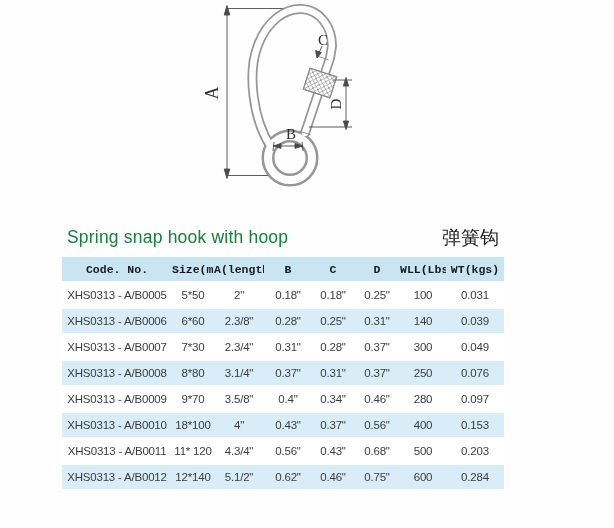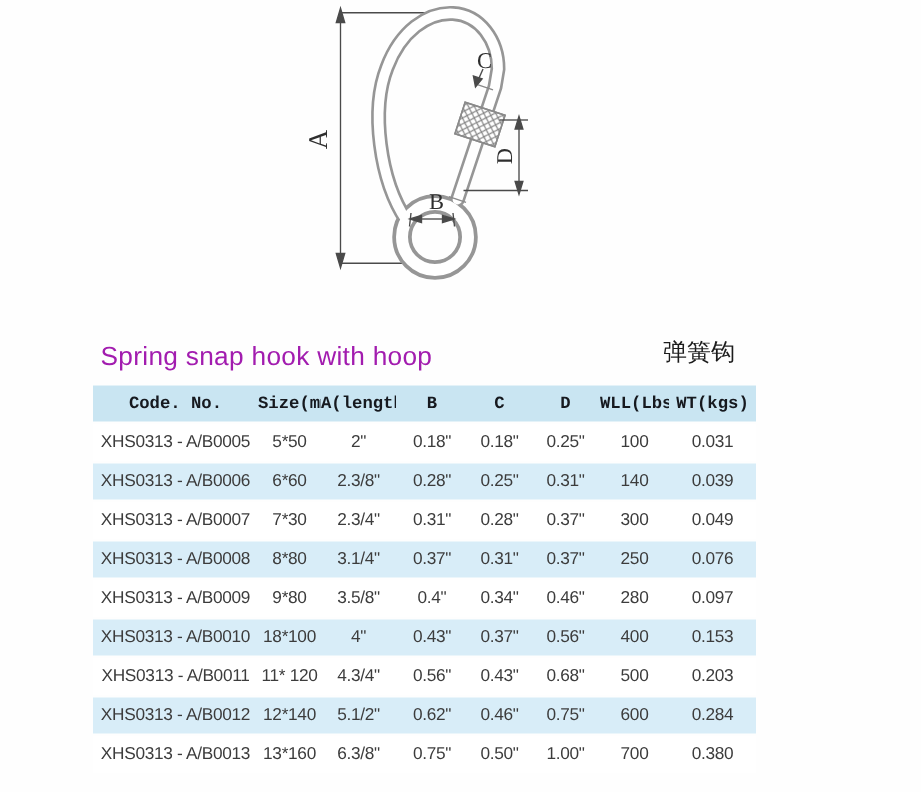--- a/index.html
+++ b/index.html
@@ -11,26 +11,26 @@
     overflow:hidden;
   }
   .stage{position:absolute;left:0;top:0;width:614px;height:528px;background:#fefefe;}
 
   
   .diagram{position:absolute;left:0;top:0;width:614px;height:220px;}
 
   
   .title-en{
     position:absolute;left:67px;top:227px;
-    font-size:17.5px;color:#a21caf;letter-spacing:.2px;
+    font-size:17.5px;color:#15803d;letter-spacing:.2px;
     font-family:"Liberation Sans", sans-serif;
   }
   .title-zh{
     position:absolute;left:442px;top:225px;
-    font-size:16px;color:#1c1c1c;
+    font-size:19px;color:#1c1c1c;
     font-family:"DejaVu Sans", sans-serif;
   }
 
   
   .table-wrap{position:absolute;left:62px;top:255px;width:442px;}
   table.spec{
     width:442px;table-layout:fixed;
     border-collapse:separate;border-spacing:0 2px;
   }
   table.spec th{
@@ -177,21 +177,21 @@
             <td>8*80</td>
             <td>3.1/4"</td>
             <td>0.37"</td>
             <td>0.31"</td>
             <td>0.37"</td>
             <td>250</td>
             <td>0.076</td>
           </tr>
           <tr>
             <td>XHS0313 - A/B0009</td>
-            <td>9*80</td>
+            <td>9*70</td>
             <td>3.5/8"</td>
             <td>0.4"</td>
             <td>0.34"</td>
             <td>0.46"</td>
             <td>280</td>
             <td>0.097</td>
           </tr>
           <tr class="alt">
             <td>XHS0313 - A/B0010</td>
             <td>18*100</td>
@@ -215,27 +215,17 @@
           <tr class="alt">
             <td>XHS0313 - A/B0012</td>
             <td>12*140</td>
             <td>5.1/2"</td>
             <td>0.62"</td>
             <td>0.46"</td>
             <td>0.75"</td>
             <td>600</td>
             <td>0.284</td>
           </tr>
-          <tr>
-            <td>XHS0313 - A/B0013</td>
-            <td>13*160</td>
-            <td>6.3/8"</td>
-            <td>0.75"</td>
-            <td>0.50"</td>
-            <td>1.00"</td>
-            <td>700</td>
-            <td>0.380</td>
-          </tr>
         </tbody>
     </table>
   </div>
 
 </div>
 
 </body></html>

